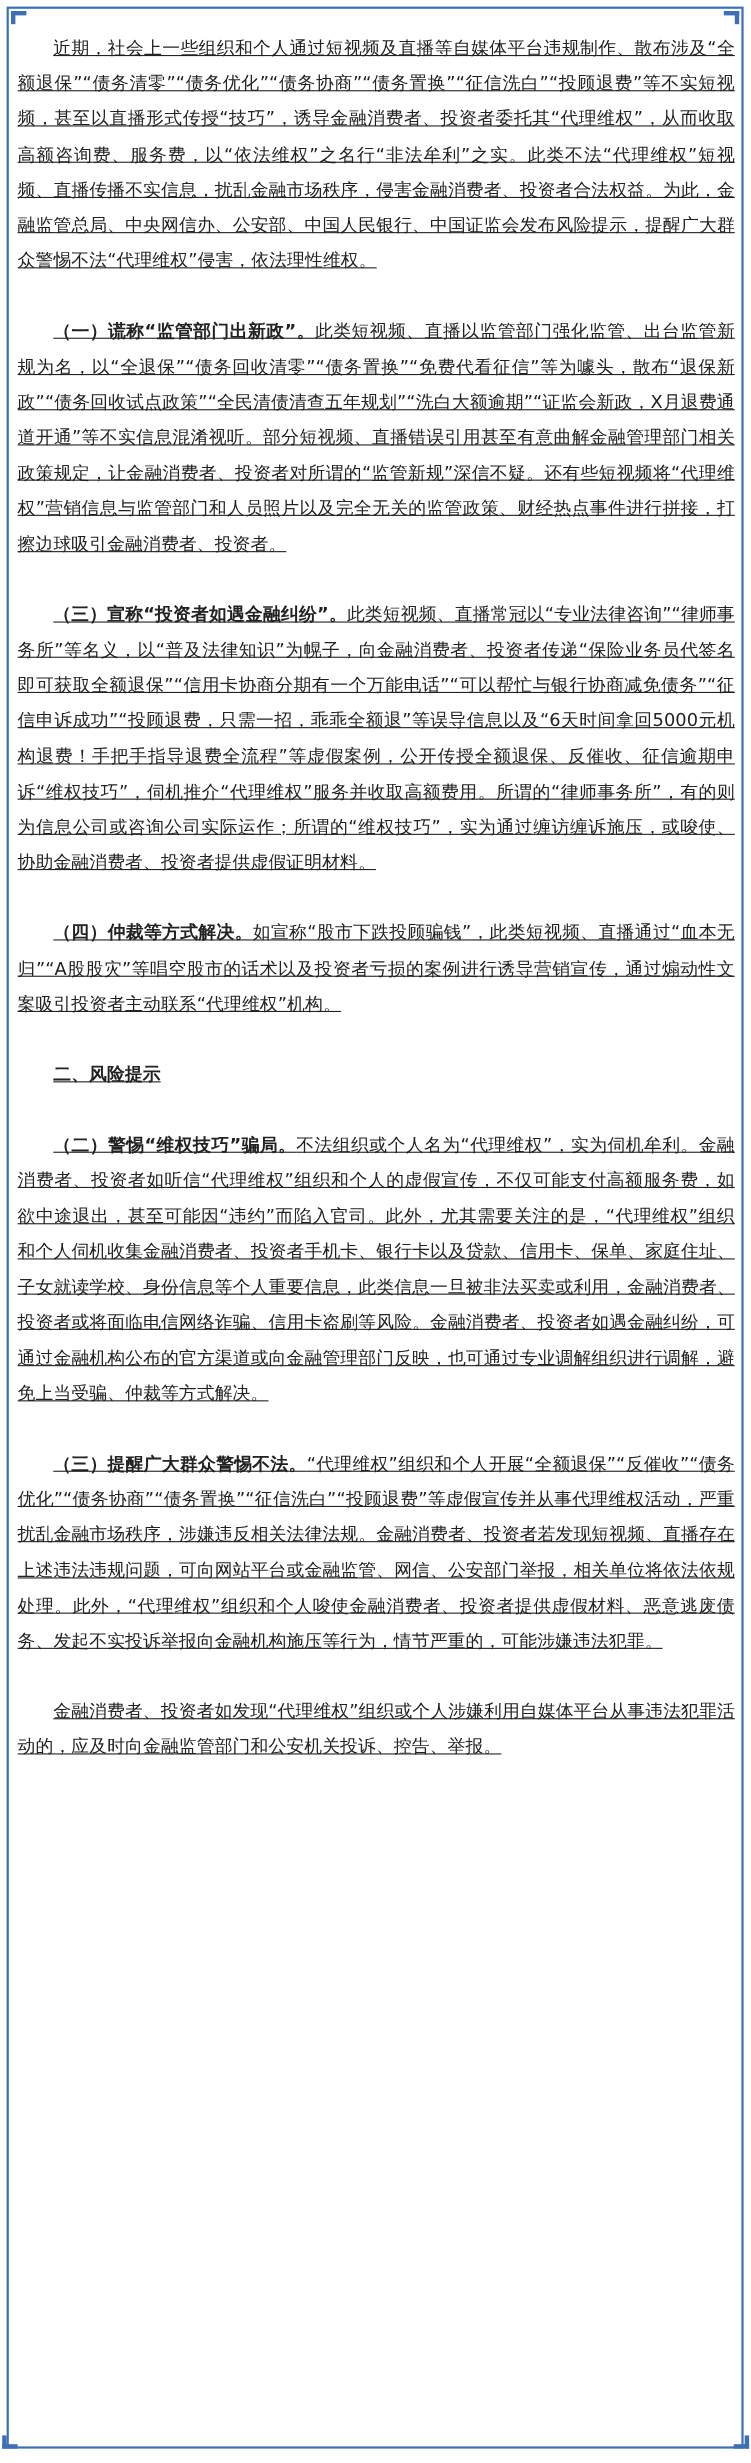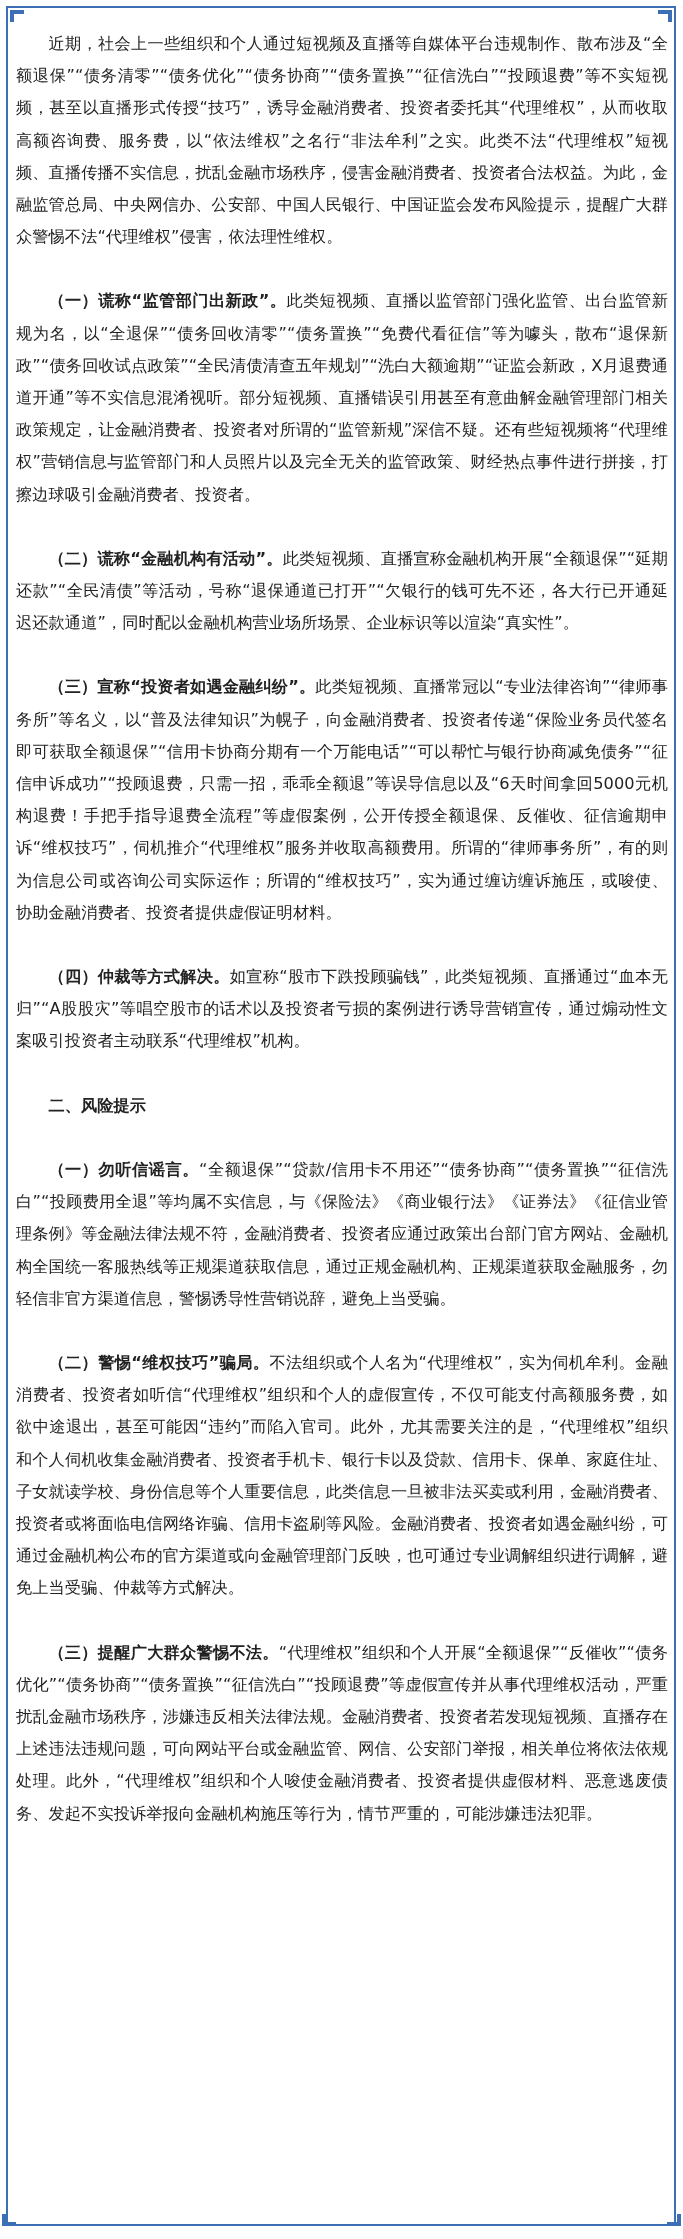--- a/index.html
+++ b/index.html
@@ -5,44 +5,43 @@
   html, body { margin: 0; padding: 0; background: #ffffff; }
   body { width: 683px; height: 2239px; position: relative; overflow: hidden;
          font-family: "DejaVu Sans", "Liberation Sans", sans-serif; color: #222222; }
   .frame { position: absolute; left: 6px; top: 6px; width: 666px; height: 2216px;
            border: 2px solid var(--frame, #3d6fb6); box-sizing: content-box; }
   .corner { position: absolute; width: 10px; height: 8px; border-color: var(--frame, #3d6fb6); border-style: solid; border-width: 0; }
   .c-tl { left: 2px; top: 2px; border-left-width: 4px; border-top-width: 4px; }
   .c-tr { right: 2px; top: 2px; border-right-width: 4px; border-top-width: 4px; }
   .c-bl { left: 2px; bottom: 13px; border-left-width: 4px; border-bottom-width: 4px; }
   .c-br { right: 2px; bottom: 13px; border-right-width: 4px; border-bottom-width: 4px; }
-  .content { position: absolute; left: 16px; top: 28px; width: 652px; }
+  .content { position: absolute; left: 16px; top: 28px; width: 652px; text-decoration: underline; }
   p { margin: 0 0 32px 0; font-size: 16.2px; line-height: 32.2px; text-indent: 2em;
       text-align: justify; letter-spacing: 0.1px; }
   p.heading { font-weight: bold; margin-bottom: 32px; }
   .lead { font-weight: bold; }
 </style>
 </head>
 <body style="--frame: #3d6fb6; color: rgb(34, 34, 34);">
 
 <div class="frame">
   <span class="corner c-tl"></span>
   <span class="corner c-tr"></span>
 </div>
 <span class="corner c-bl" style="bottom:13px;"></span>
 <span class="corner c-br" style="bottom:13px;"></span>
 
 <div class="content">
   <p>近期，社会上一些组织和个人通过短视频及直播等自媒体平台违规制作、散布涉及“全额退保”“债务清零”“债务优化”“债务协商”“债务置换”“征信洗白”“投顾退费”等不实短视频，甚至以直播形式传授“技巧”，诱导金融消费者、投资者委托其“代理维权”，从而收取高额咨询费、服务费，以“依法维权”之名行“非法牟利”之实。此类不法“代理维权”短视频、直播传播不实信息，扰乱金融市场秩序，侵害金融消费者、投资者合法权益。为此，金融监管总局、中央网信办、公安部、中国人民银行、中国证监会发布风险提示，提醒广大群众警惕不法“代理维权”侵害，依法理性维权。</p>
 
 
   <p><span class="lead">（一）谎称“监管部门出新政”。</span><span>此类短视频、直播以监管部门强化监管、出台监管新规为名，以“全退保”“债务回收清零”“债务置换”“免费代看征信”等为噱头，散布“退保新政”“债务回收试点政策”“全民清债清查五年规划”“洗白大额逾期”“证监会新政，X月退费通道开通”等不实信息混淆视听。部分短视频、直播错误引用甚至有意曲解金融管理部门相关政策规定，让金融消费者、投资者对所谓的“监管新规”深信不疑。还有些短视频将“代理维权”营销信息与监管部门和人员照片以及完全无关的监管政策、财经热点事件进行拼接，打擦边球吸引金融消费者、投资者。</span></p>
-  <p><span class="lead">（二）谎称“金融机构有活动”。</span><span>此类短视频、直播宣称金融机构开展“全额退保”“延期还款”“全民清债”等活动，号称“退保通道已打开”“欠银行的钱可先不还，各大行已开通延迟还款通道”，同时配以金融机构营业场所场景、企业标识等以渲染“真实性”。</span></p>
   <p><span class="lead">（三）宣称“投资者如遇金融纠纷”。</span><span>此类短视频、直播常冠以“专业法律咨询”“律师事务所”等名义，以“普及法律知识”为幌子，向金融消费者、投资者传递“保险业务员代签名即可获取全额退保”“信用卡协商分期有一个万能电话”“可以帮忙与银行协商减免债务”“征信申诉成功”“投顾退费，只需一招，乖乖全额退”等误导信息以及“6天时间拿回5000元机构退费！手把手指导退费全流程”等虚假案例，公开传授全额退保、反催收、征信逾期申诉“维权技巧”，伺机推介“代理维权”服务并收取高额费用。所谓的“律师事务所”，有的则为信息公司或咨询公司实际运作；所谓的“维权技巧”，实为通过缠访缠诉施压，或唆使、协助金融消费者、投资者提供虚假证明材料。</span></p>
   <p><span class="lead">（四）仲裁等方式解决。</span><span>如宣称“股市下跌投顾骗钱”，此类短视频、直播通过“血本无归”“A股股灾”等唱空股市的话术以及投资者亏损的案例进行诱导营销宣传，通过煽动性文案吸引投资者主动联系“代理维权”机构。</span></p>
 
   <p class="heading">二、风险提示</p>
 
-  <p><span class="lead">（一）勿听信谣言。</span><span>“全额退保”“贷款/信用卡不用还”“债务协商”“债务置换”“征信洗白”“投顾费用全退”等均属不实信息，与《保险法》《商业银行法》《证券法》《征信业管理条例》等金融法律法规不符，金融消费者、投资者应通过政策出台部门官方网站、金融机构全国统一客服热线等正规渠道获取信息，通过正规金融机构、正规渠道获取金融服务，勿轻信非官方渠道信息，警惕诱导性营销说辞，避免上当受骗。</span></p>
   <p><span class="lead">（二）警惕“维权技巧”骗局。</span><span>不法组织或个人名为“代理维权”，实为伺机牟利。金融消费者、投资者如听信“代理维权”组织和个人的虚假宣传，不仅可能支付高额服务费，如欲中途退出，甚至可能因“违约”而陷入官司。此外，尤其需要关注的是，“代理维权”组织和个人伺机收集金融消费者、投资者手机卡、银行卡以及贷款、信用卡、保单、家庭住址、子女就读学校、身份信息等个人重要信息，此类信息一旦被非法买卖或利用，金融消费者、投资者或将面临电信网络诈骗、信用卡盗刷等风险。金融消费者、投资者如遇金融纠纷，可通过金融机构公布的官方渠道或向金融管理部门反映，也可通过专业调解组织进行调解，避免上当受骗、仲裁等方式解决。</span></p>
   <p><span class="lead">（三）提醒广大群众警惕不法。</span><span>“代理维权”组织和个人开展“全额退保”“反催收”“债务优化”“债务协商”“债务置换”“征信洗白”“投顾退费”等虚假宣传并从事代理维权活动，严重扰乱金融市场秩序，涉嫌违反相关法律法规。金融消费者、投资者若发现短视频、直播存在上述违法违规问题，可向网站平台或金融监管、网信、公安部门举报，相关单位将依法依规处理。此外，“代理维权”组织和个人唆使金融消费者、投资者提供虚假材料、恶意逃废债务、发起不实投诉举报向金融机构施压等行为，情节严重的，可能涉嫌违法犯罪。</span></p>
 
+  <p>金融消费者、投资者如发现“代理维权”组织或个人涉嫌利用自媒体平台从事违法犯罪活动的，应及时向金融监管部门和公安机关投诉、控告、举报。</p>
 </div>
 
 </body></html>

